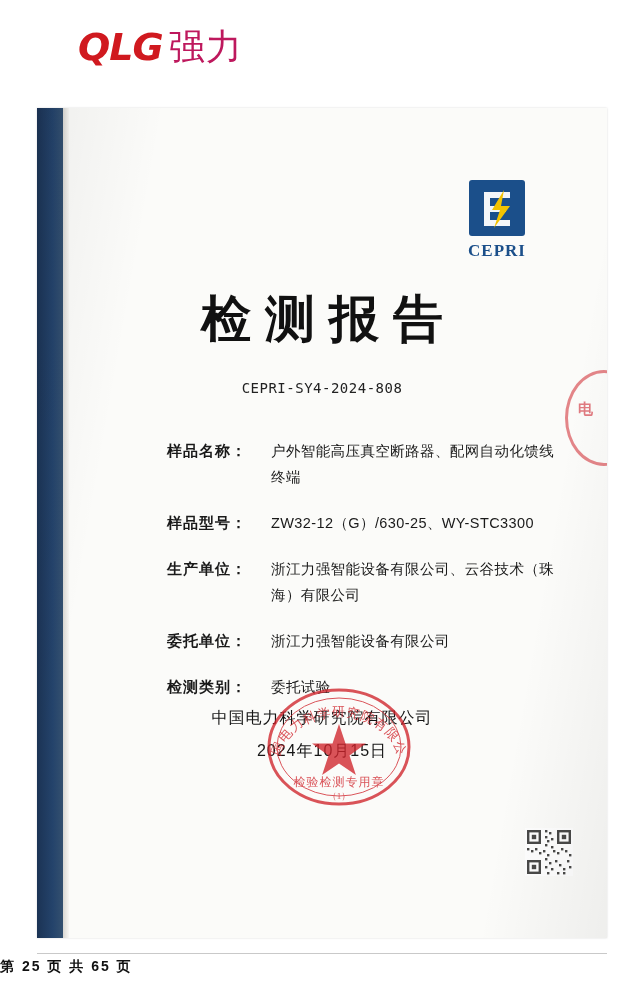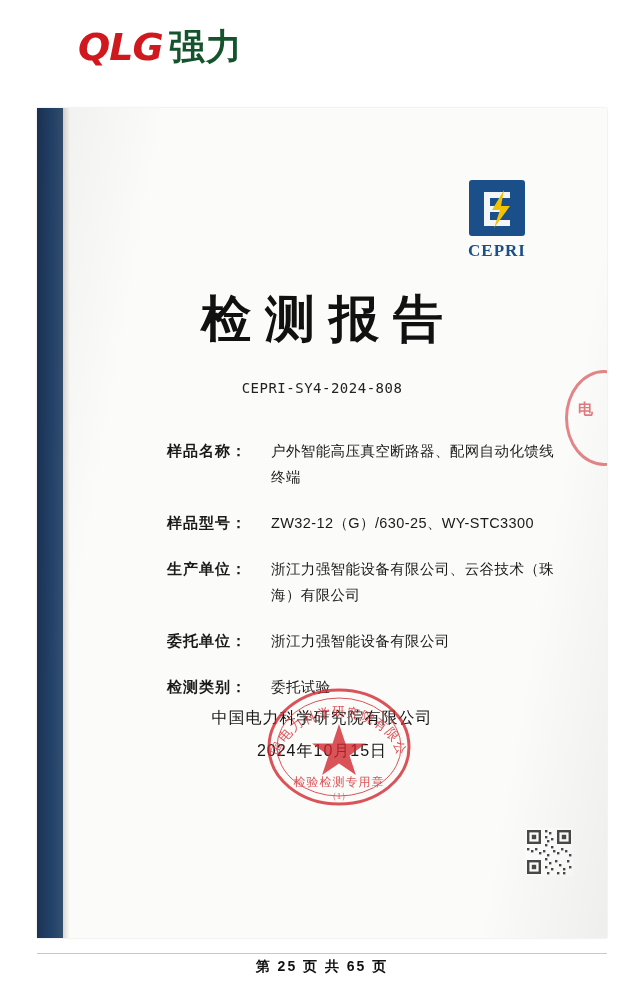--- a/index.html
+++ b/index.html
@@ -28,22 +28,22 @@
     font-size: 38px;
     font-weight: bold;
     font-style: italic;
     color: #d0191f;
     letter-spacing: -1px;
     line-height: 1;
     font-family: "DejaVu Sans", sans-serif;
   }
   .brand-cn {
     font-size: 36px;
-    font-weight: bold;
-    color: #14532d;
+    font-weight: normal;
+    color: #be185d;
     line-height: 1;
     letter-spacing: 1px;
   }
 
   
   .page {
     position: absolute;
     left: 37px;
     top: 108px;
     width: 570px;
@@ -221,21 +221,20 @@
     height: 48px;
     opacity: 0.85;
   }
 
   
   .footer {
     position: absolute;
     left: 0;
     right: 0;
     bottom: 24px;
-    text-align: center;
   }
   .footer-rule {
     position: absolute;
     left: 37px;
     right: 37px;
     bottom: 46px;
     height: 1px;
     background: #c9c9c9;
   }
   .footer-text {

